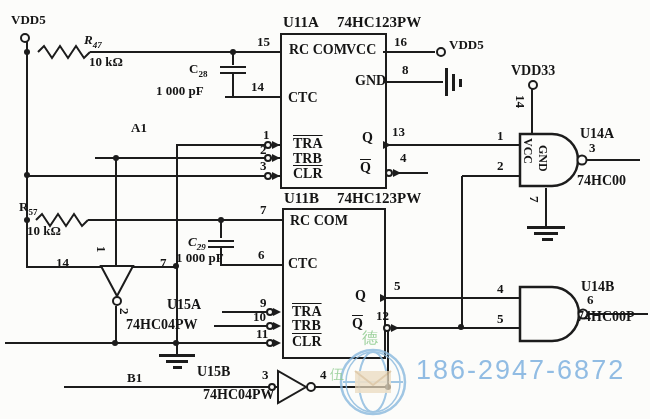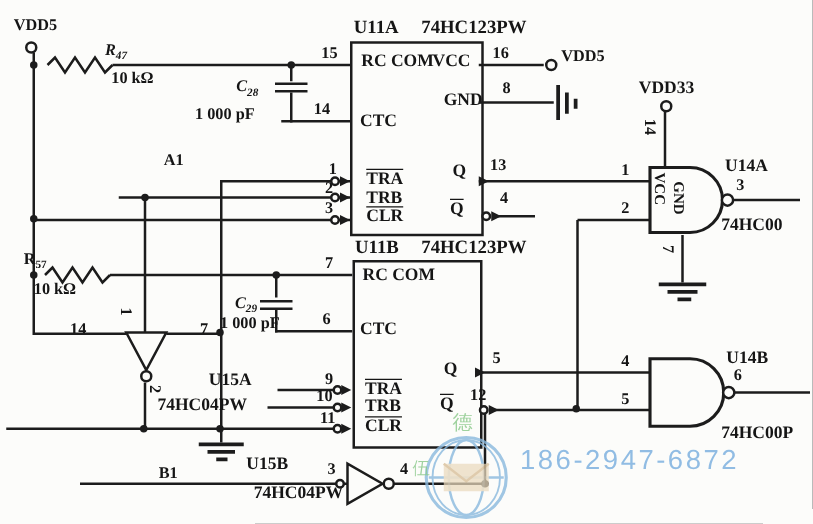--- a/index.html
+++ b/index.html
@@ -35,21 +35,21 @@
       <polyline points="0,7 6,1 14,13 22,1 30,13 38,1 46,13 52,7" fill="none" stroke="#1c1c1c" stroke-width="2"></polyline>
     </svg>
   <span class="dot" style="left:24px;top:49px;"></span>
   <div class="w" style="left:90px;top:51px;width:190px;height:2px;"></div>
 
   <span class="dot" style="left:230px;top:49px;"></span>
   <div class="w" style="left:232px;top:52px;width:2px;height:13px;"></div>
   <div class="w" style="left:220px;top:66px;width:26px;height:2px;"></div>
   <div class="w" style="left:220px;top:72px;width:26px;height:2px;"></div>
   <div class="w" style="left:232px;top:74px;width:2px;height:24px;"></div>
-  <span class="lb" style="left:189px;top:62px;font-style:italic;"><span>C</span><sub>28</sub></span>
+  <span class="lb" style="left:189px;top:62px;"><span>C</span><sub>28</sub></span>
   <span class="lb" style="left:156px;top:84px;">1 000 pF</span>
   <div class="w" style="left:225px;top:96px;width:55px;height:2px;"></div>
 
   <div class="w" style="left:177px;top:144px;width:103px;height:2px;"></div>
   <div class="w" style="left:176px;top:144px;width:2px;height:210px;"></div>
   <span class="lb" style="left:131px;top:121px;">A1</span>
   <div class="w" style="left:95px;top:157px;width:185px;height:2px;"></div>
   <span class="dot" style="left:113px;top:155px;"></span>
   <div class="w" style="left:115px;top:158px;width:2px;height:108px;"></div>
   <span class="dot" style="left:24px;top:172px;"></span>
@@ -212,27 +212,27 @@
 
   <span class="lb" style="left:497px;top:282px;">4</span>
   <span class="lb" style="left:497px;top:312px;">5</span>
   <svg style="left:518px;top:285px;" width="72" height="58" viewBox="0 0 72 58">
     <path d="M2,2 H34 A27,27 0 0 1 34,56 H2 Z" fill="#fcfcfa" stroke="#1c1c1c" stroke-width="2.5"></path>
     <circle cx="65" cy="29" r="4.5" fill="#fcfcfa" stroke="#1c1c1c" stroke-width="2"></circle>
   </svg>
   <span class="lb s14" style="left:581px;top:280px;">U14B</span>
   <span class="lb" style="left:587px;top:293px;">6</span>
   <div class="w" style="left:588px;top:313px;width:60px;height:2px;"></div>
-  <span class="lb s14" style="left:577px;top:340px;">74HC00P</span>
+  <span class="lb s14" style="left:577px;top:310px;">74HC00P</span>
 
   <svg class="wm" style="left:338px;top:345px;opacity:.8;" width="70" height="74" viewBox="0 0 70 74">
     <circle cx="35" cy="37" r="32" fill="none" stroke="#8ab9de" stroke-width="2.5"></circle>
     <ellipse cx="35" cy="37" rx="14" ry="30" fill="none" stroke="#8ab9de" stroke-width="2"></ellipse>
     <ellipse cx="35" cy="37" rx="27" ry="30" fill="none" stroke="#8ab9de" stroke-width="1.5"></ellipse>
     <line x1="5" y1="37" x2="65" y2="37" stroke="#8ab9de" stroke-width="2"></line>
     <rect x="17" y="26" width="36" height="22" fill="#ead9bc" opacity="0.9"></rect>
     <polyline points="17,26 35,40 53,26" fill="none" stroke="#d9c09a" stroke-width="2"></polyline>
   </svg>
   <span class="wm" style="left:362px;top:328px;font-size:16px;color:#8fcb8f;">德</span>
   <span class="wm" style="left:330px;top:366px;font-size:14px;color:#8fcb8f;">伍</span>
-  <span class="wm" style="left:416px;top:355px;font-size:22px;color:#7fb2e0;letter-spacing:2px;">186-2947-6872</span>
+  <span class="wm" style="left:416px;top:355px;font-size:27px;color:#7fb2e0;letter-spacing:2px;">186-2947-6872</span>
 
 </div>
 
 </body></html>

